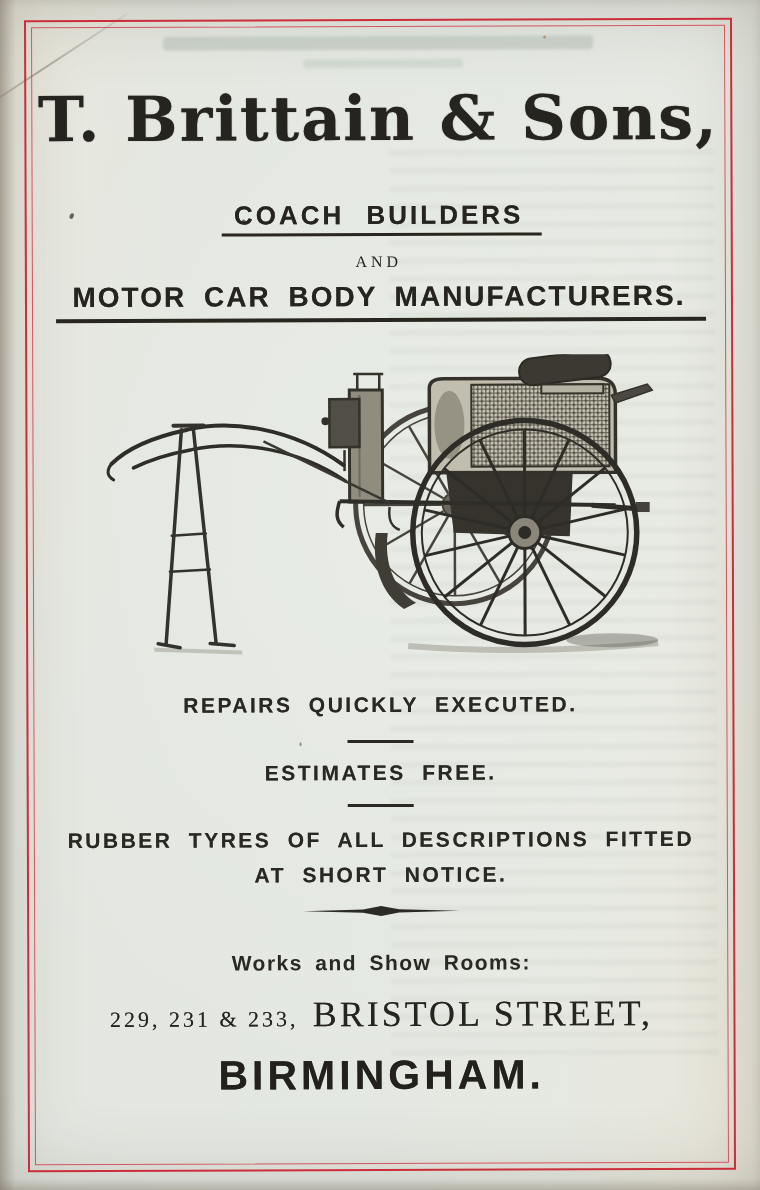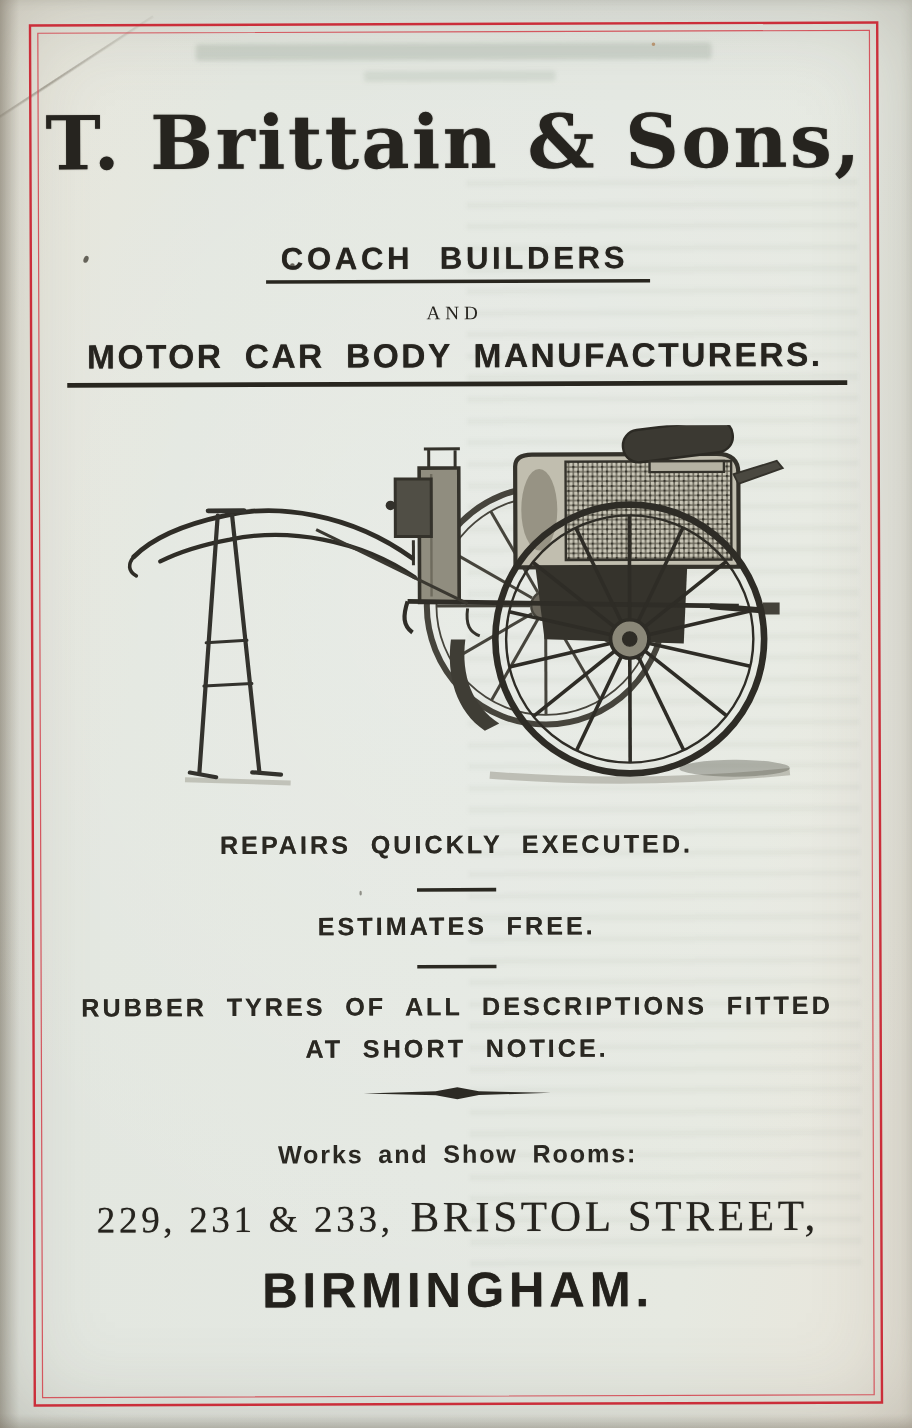--- a/index.html
+++ b/index.html
@@ -66,21 +66,21 @@
   .stmt-2{top:761px;}
   .stmt-3{top:822px;white-space:normal;line-height:35px;left:60px;right:60px;}
   .rule{position:absolute;left:50%;width:66px;margin-left:-33px;height:3px;background:#2b2922;}
   .rule-1{top:740px;}
   .rule-2{top:804px;}
   .ornament{top:904px;}
   .works{top:951px;font-weight:bold;font-size:21px;letter-spacing:1.5px;word-spacing:5px;
     color:#2a2822;}
   .address{top:993px;font-family:"Liberation Serif",serif;
     text-shadow:0 0 .6px rgba(34,30,24,.6);}
-  .addr-num{font-size:31px;letter-spacing:3px;}
+  .addr-num{font-size:22px;letter-spacing:3px;}
   .addr-street{font-size:36px;letter-spacing:3px;margin-left:14px;}
   .city{top:1052px;font-weight:bold;font-size:41px;letter-spacing:4px;color:#23211c;
     text-shadow:0 0 .6px rgba(30,27,22,.7);}
 </style>
 </head>
 <body>
 
 <div class="paper"></div>
 <div class="edge-left"></div>
 <div class="edge-bottom"></div>

